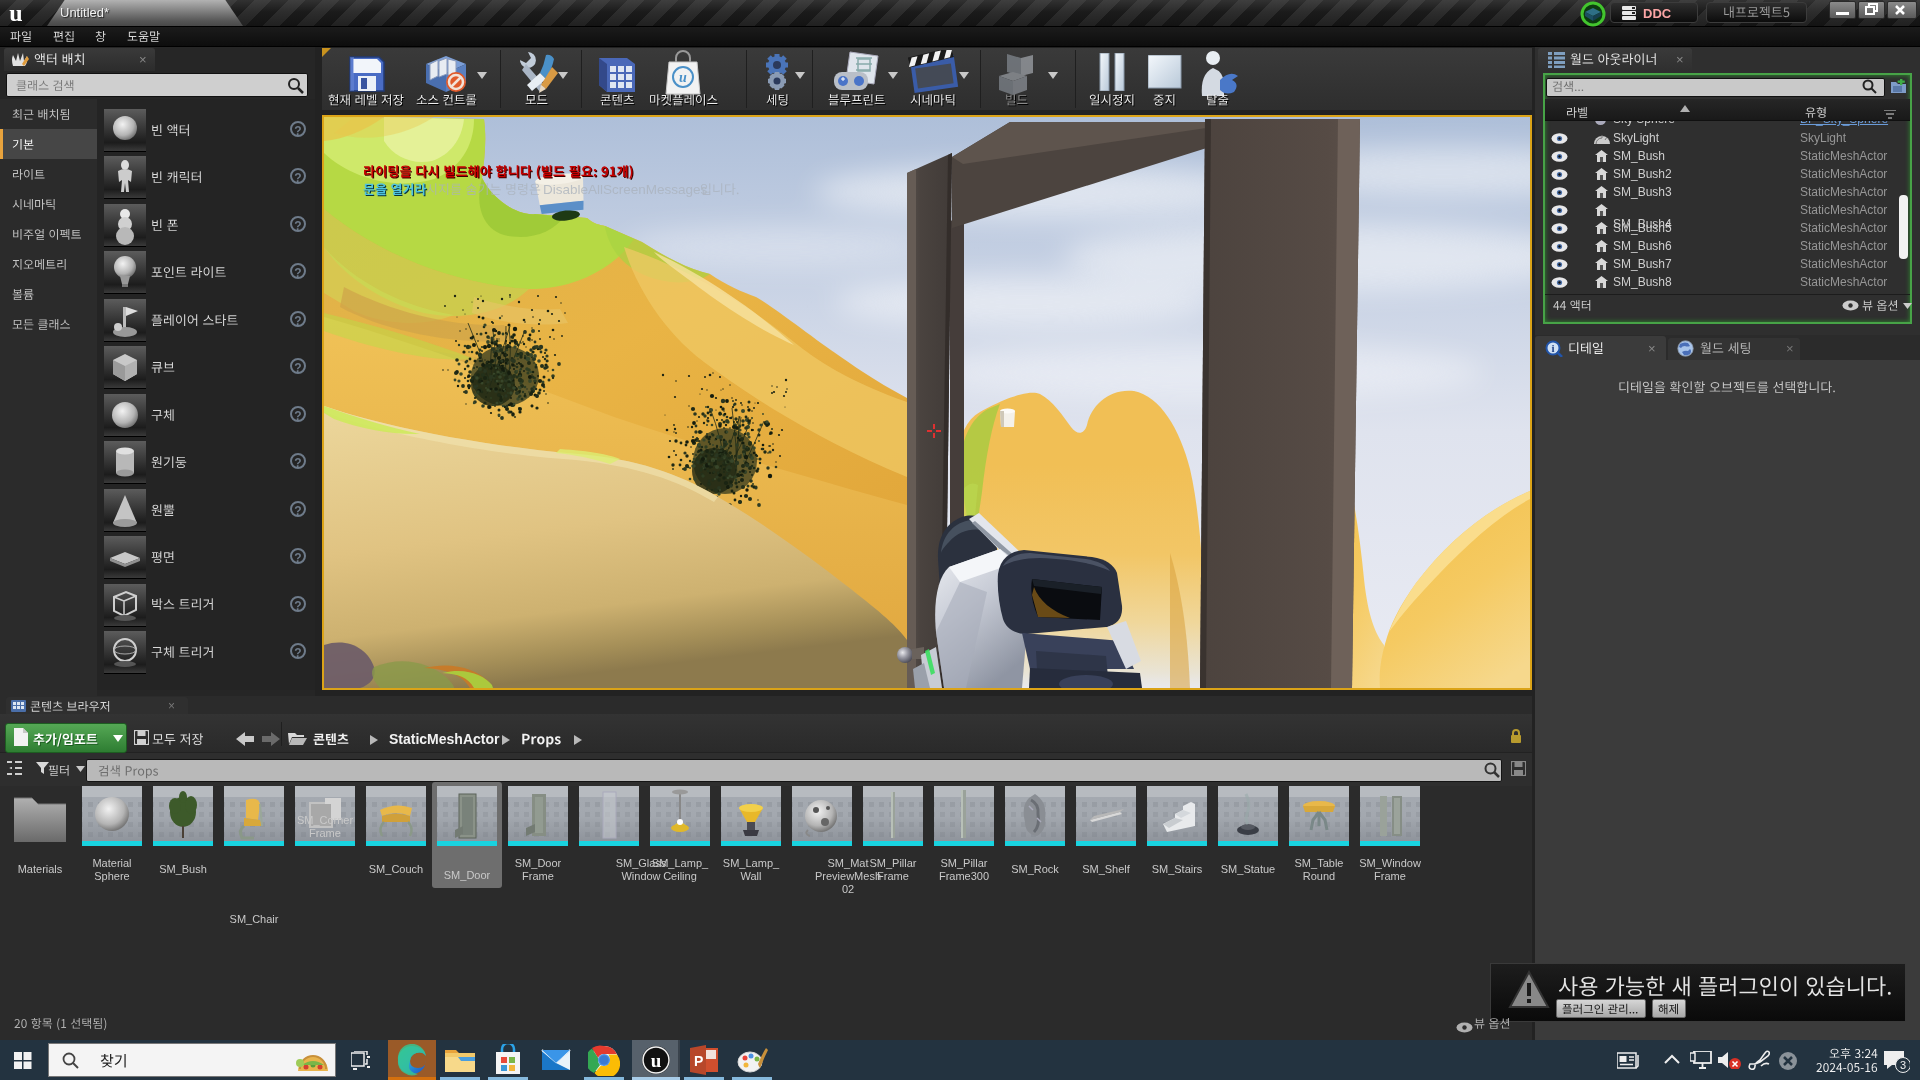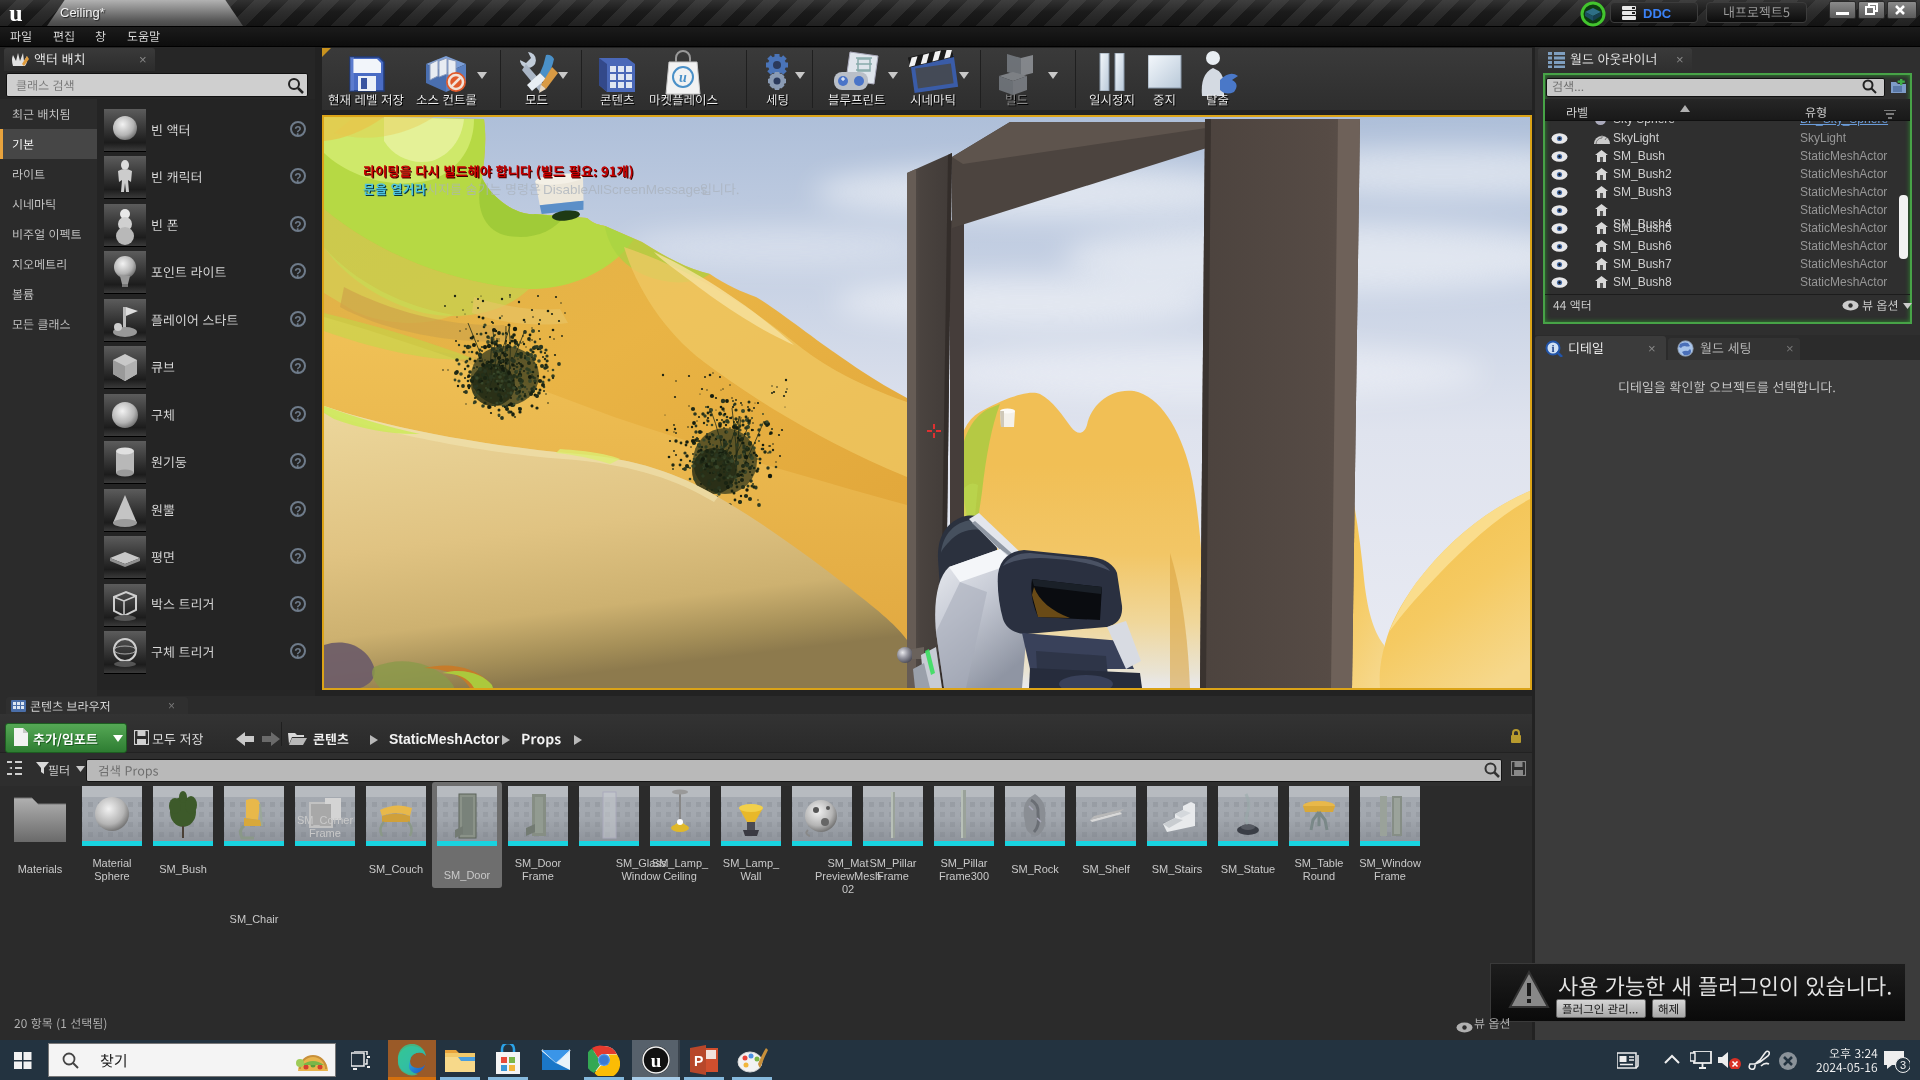--- a/index.html
+++ b/index.html
@@ -52,39 +52,39 @@
 
 #taskbar{left:0;top:1040px;width:1920px;height:40px;background:#233340}
 #tsearch{left:48px;top:1043px;width:288px;height:34px;background:#f4f4f4;border:1px solid #777}
 .tbicon{top:1044px;width:32px;height:32px}
 .runline{position:absolute;top:1077px;height:3px;background:#85b9dd}
 </style></head><body>
 
 <div class="ab" id="titlebar"></div>
 <div class="ab" id="ulogo">u</div>
 <div class="ab" id="utab"></div>
-<div class="ab" id="utab2">Ceiling*</div>
+<div class="ab" id="utab2">Untitled*</div>
 <svg class="ab" style="left:1577px;top:0" width="32" height="28">
     <circle cx="16" cy="14" r="12" fill="#0c3b10"></circle>
     <circle cx="16" cy="14" r="11" fill="none" stroke="#43c52e" stroke-width="3"></circle>
     <path d="M8 12 L16 8 L24 12 L16 16 Z" fill="#2e6f86"></path>
     <path d="M8 12 L16 16 L16 21 L8 16 Z" fill="#1c4f63"></path>
     <path d="M24 12 L16 16 L16 21 L24 16 Z" fill="#163e4e"></path>
   </svg>
 <div class="ab capsule" style="left:1610px;width:88px"></div>
 <svg class="ab" style="left:1622px;top:6px" width="16" height="14">
     <g fill="#e8e8e8">
       <rect x="0" y="0" width="14" height="4" rx="1"></rect>
       <rect x="0" y="5" width="14" height="4" rx="1"></rect>
       <rect x="0" y="10" width="14" height="4" rx="1"></rect>
       <rect x="10" y="1" width="3" height="2" fill="#222"></rect>
       <rect x="10" y="6" width="3" height="2" fill="#222"></rect>
     </g>
   </svg>
-<div class="ab" style="left:1643px;top:6px;color:#3b82f6;font-size:13px;font-weight:bold">DDC</div>
+<div class="ab" style="left:1643px;top:6px;color:#fca5a5;font-size:13px;font-weight:bold">DDC</div>
 <div class="ab capsule" style="left:1706px;width:101px"></div>
 <div class="ab winbtn" style="left:1829px"></div>
 <div class="ab winbtn" style="left:1858px"></div>
 <div class="ab winbtn" style="left:1887px;width:30px"></div>
 <svg class="ab" style="left:1829px;top:1px" width="90" height="18">
 <rect x="7" y="11" width="13" height="3" fill="#fff"></rect>
 <rect x="37" y="6" width="8" height="7" fill="none" stroke="#fff" stroke-width="2"></rect>
     <path d="M40 6 V3 H48 V10 H45" fill="none" stroke="#fff" stroke-width="2"></path>
 <path d="M67 5 L75 13 M75 5 L67 13" stroke="#fff" stroke-width="2.5"></path>
 </svg>

